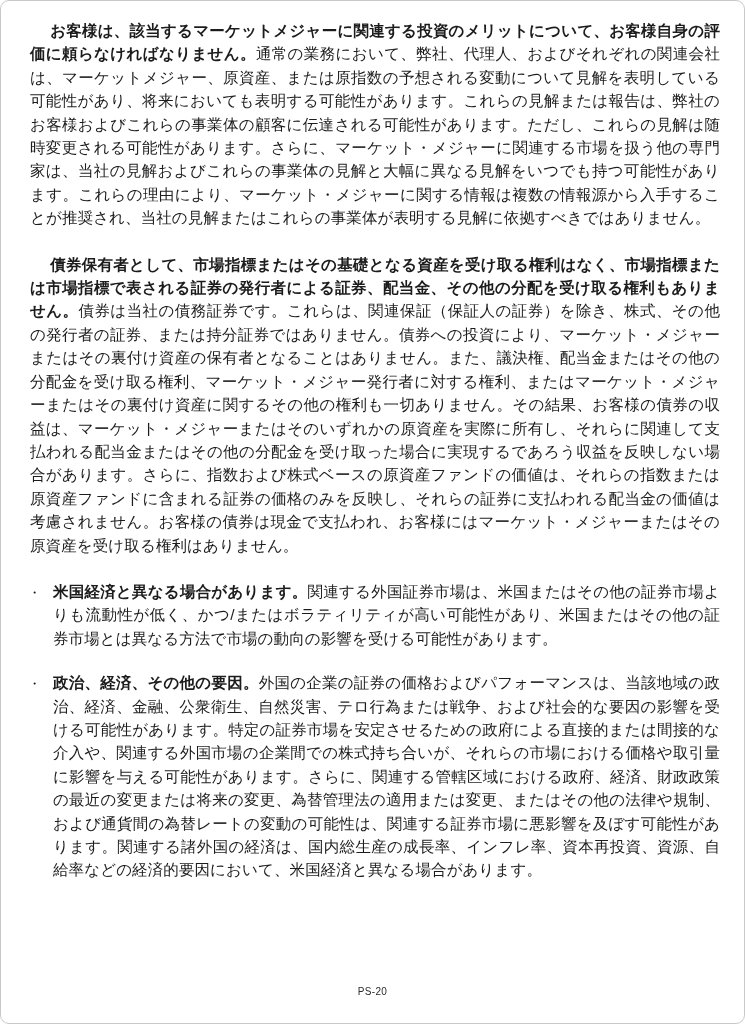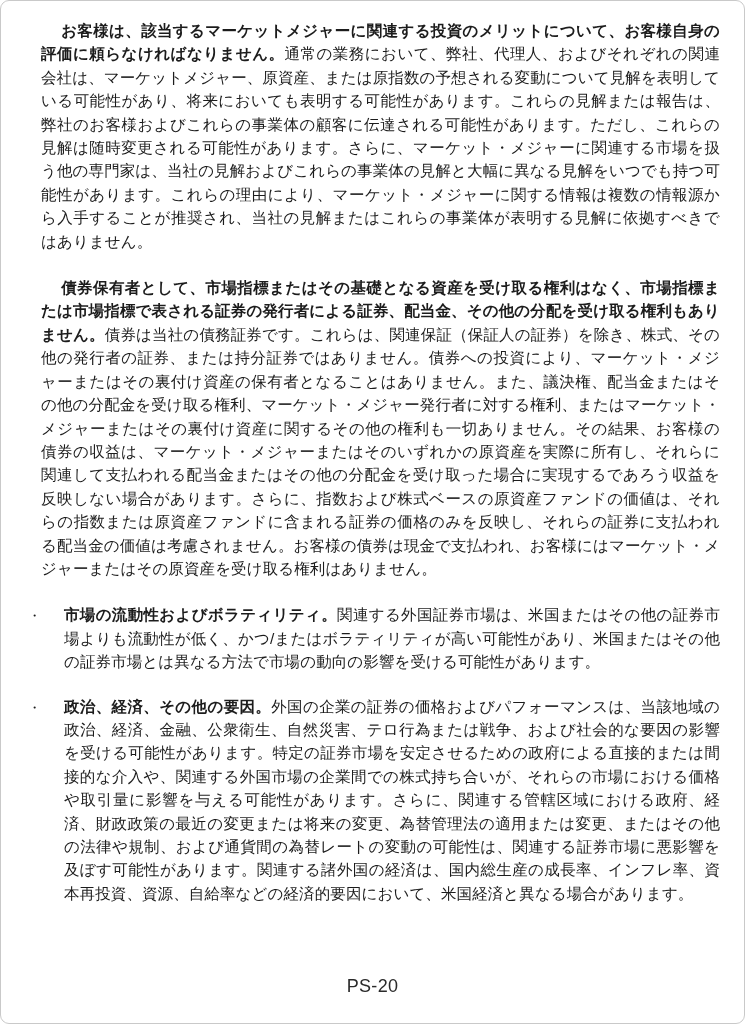--- a/index.html
+++ b/index.html
@@ -23,21 +23,21 @@
     position: absolute;
     top: 18px;
     left: 24px;
     right: 24px;
     font-size: 15.5px;
     line-height: 23.4px;
     text-align: justify;
     letter-spacing: 0.1px;
   }
   p {
-    margin: 0 0 23px 16px;
+    margin: 0 0 23px 5px;
   }
   .para {
     text-indent: 1.3em;
   }
   .para strong, .bullet strong {
     font-weight: 700;
   }
   .bullet {
     position: relative;
     margin-left: 23px;
@@ -51,39 +51,39 @@
     top: 1px;
     font-size: 13px;
     color: #1c1c1c;
   }
   .footer {
     position: absolute;
     bottom: 26px;
     left: 0;
     right: 0;
     text-align: center;
-    font-size: 18px;
+    font-size: 10px;
     color: #2a2a2a;
     letter-spacing: 0.3px;
   }
 </style>
 </head>
 <body>
 
 <div class="page">
   <div class="body-text">
 
     <p class="para"><strong>お客様は、該当するマーケットメジャーに関連する投資のメリットについて、お客様自身の評価に頼らなければなりません。</strong><span>通常の業務において、弊社、代理人、およびそれぞれの関連会社は、マーケットメジャー、原資産、または原指数の予想される変動について見解を表明している可能性があり、将来においても表明する可能性があります。これらの見解または報告は、弊社のお客様およびこれらの事業体の顧客に伝達される可能性があります。ただし、これらの見解は随時変更される可能性があります。さらに、マーケット・メジャーに関連する市場を扱う他の専門家は、当社の見解およびこれらの事業体の見解と大幅に異なる見解をいつでも持つ可能性があります。これらの理由により、マーケット・メジャーに関する情報は複数の情報源から入手することが推奨され、当社の見解またはこれらの事業体が表明する見解に依拠すべきではありません。</span></p>
 
     <p class="para"><strong>債券保有者として、市場指標またはその基礎となる資産を受け取る権利はなく、市場指標または市場指標で表される証券の発行者による証券、配当金、その他の分配を受け取る権利もありません。</strong><span>債券は当社の債務証券です。これらは、関連保証（保証人の証券）を除き、株式、その他の発行者の証券、または持分証券ではありません。債券への投資により、マーケット・メジャーまたはその裏付け資産の保有者となることはありません。また、議決権、配当金またはその他の分配金を受け取る権利、マーケット・メジャー発行者に対する権利、またはマーケット・メジャーまたはその裏付け資産に関するその他の権利も一切ありません。その結果、お客様の債券の収益は、マーケット・メジャーまたはそのいずれかの原資産を実際に所有し、それらに関連して支払われる配当金またはその他の分配金を受け取った場合に実現するであろう収益を反映しない場合があります。さらに、指数および株式ベースの原資産ファンドの価値は、それらの指数または原資産ファンドに含まれる証券の価格のみを反映し、それらの証券に支払われる配当金の価値は考慮されません。お客様の債券は現金で支払われ、お客様にはマーケット・メジャーまたはその原資産を受け取る権利はありません。</span></p>
 
 
     <div class="bullet">
       <span class="marker">・</span>
-      <p><strong>市場の流動性およびボラティリティ。</strong><span>関連する外国証券市場は、米国またはその他の証券市場よりも流動性が低く、かつ/またはボラティリティが高い可能性があり、米国またはその他の証券市場とは異なる方法で市場の動向の影響を受ける可能性があります。</span></p>
+      <p><strong>米国経済と異なる場合があります。</strong><span>関連する外国証券市場は、米国またはその他の証券市場よりも流動性が低く、かつ/またはボラティリティが高い可能性があり、米国またはその他の証券市場とは異なる方法で市場の動向の影響を受ける可能性があります。</span></p>
     </div>
 
     <div class="bullet">
       <span class="marker">・</span>
       <p><strong>政治、経済、その他の要因。</strong><span>外国の企業の証券の価格およびパフォーマンスは、当該地域の政治、経済、金融、公衆衛生、自然災害、テロ行為または戦争、および社会的な要因の影響を受ける可能性があります。特定の証券市場を安定させるための政府による直接的または間接的な介入や、関連する外国市場の企業間での株式持ち合いが、それらの市場における価格や取引量に影響を与える可能性があります。さらに、関連する管轄区域における政府、経済、財政政策の最近の変更または将来の変更、為替管理法の適用または変更、またはその他の法律や規制、および通貨間の為替レートの変動の可能性は、関連する証券市場に悪影響を及ぼす可能性があります。関連する諸外国の経済は、国内総生産の成長率、インフレ率、資本再投資、資源、自給率などの経済的要因において、米国経済と異なる場合があります。</span></p>
     </div>
 
   </div>
 
   <div class="footer">PS-20</div>

